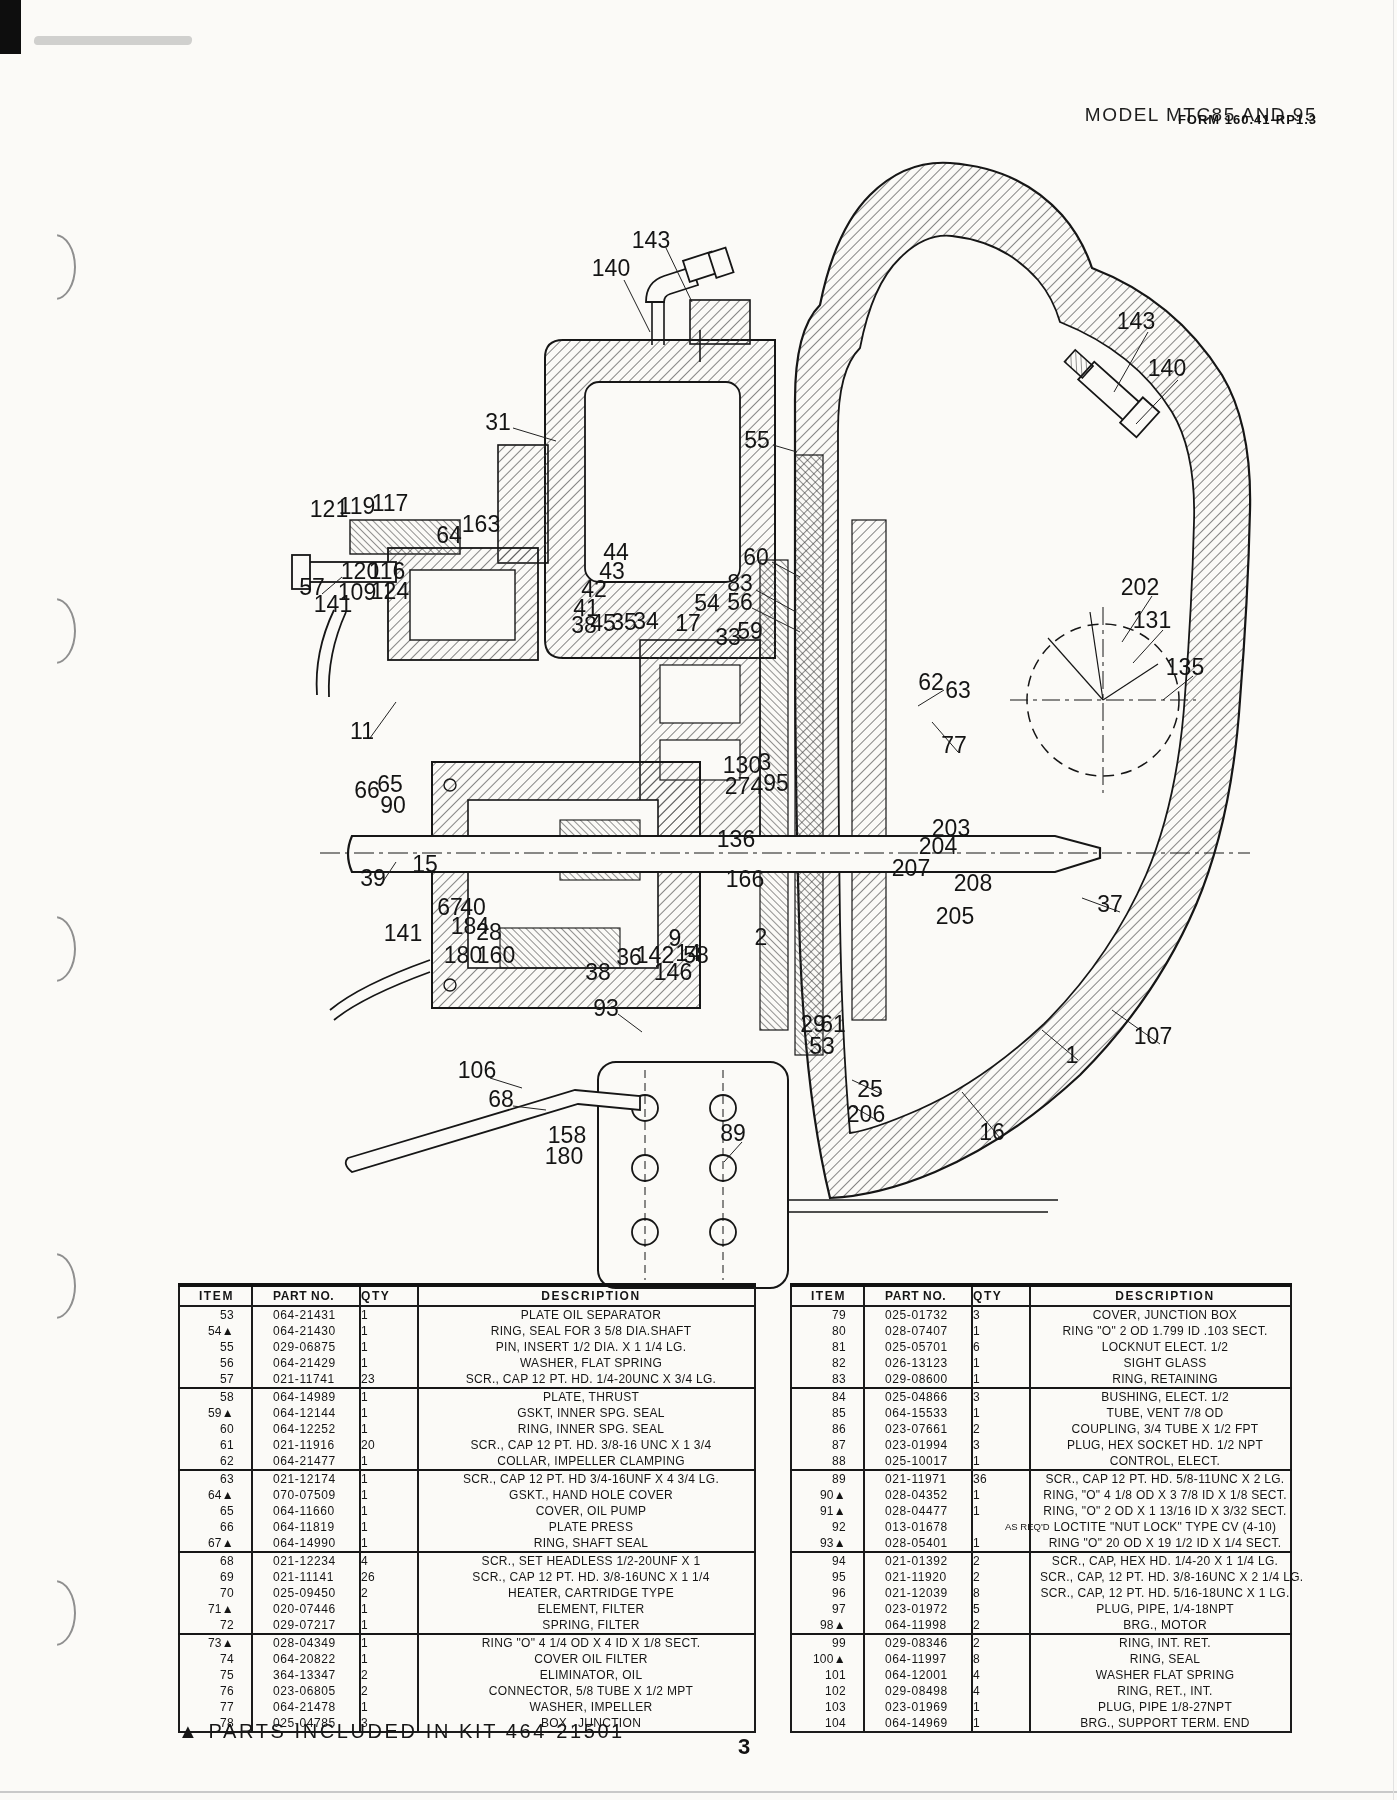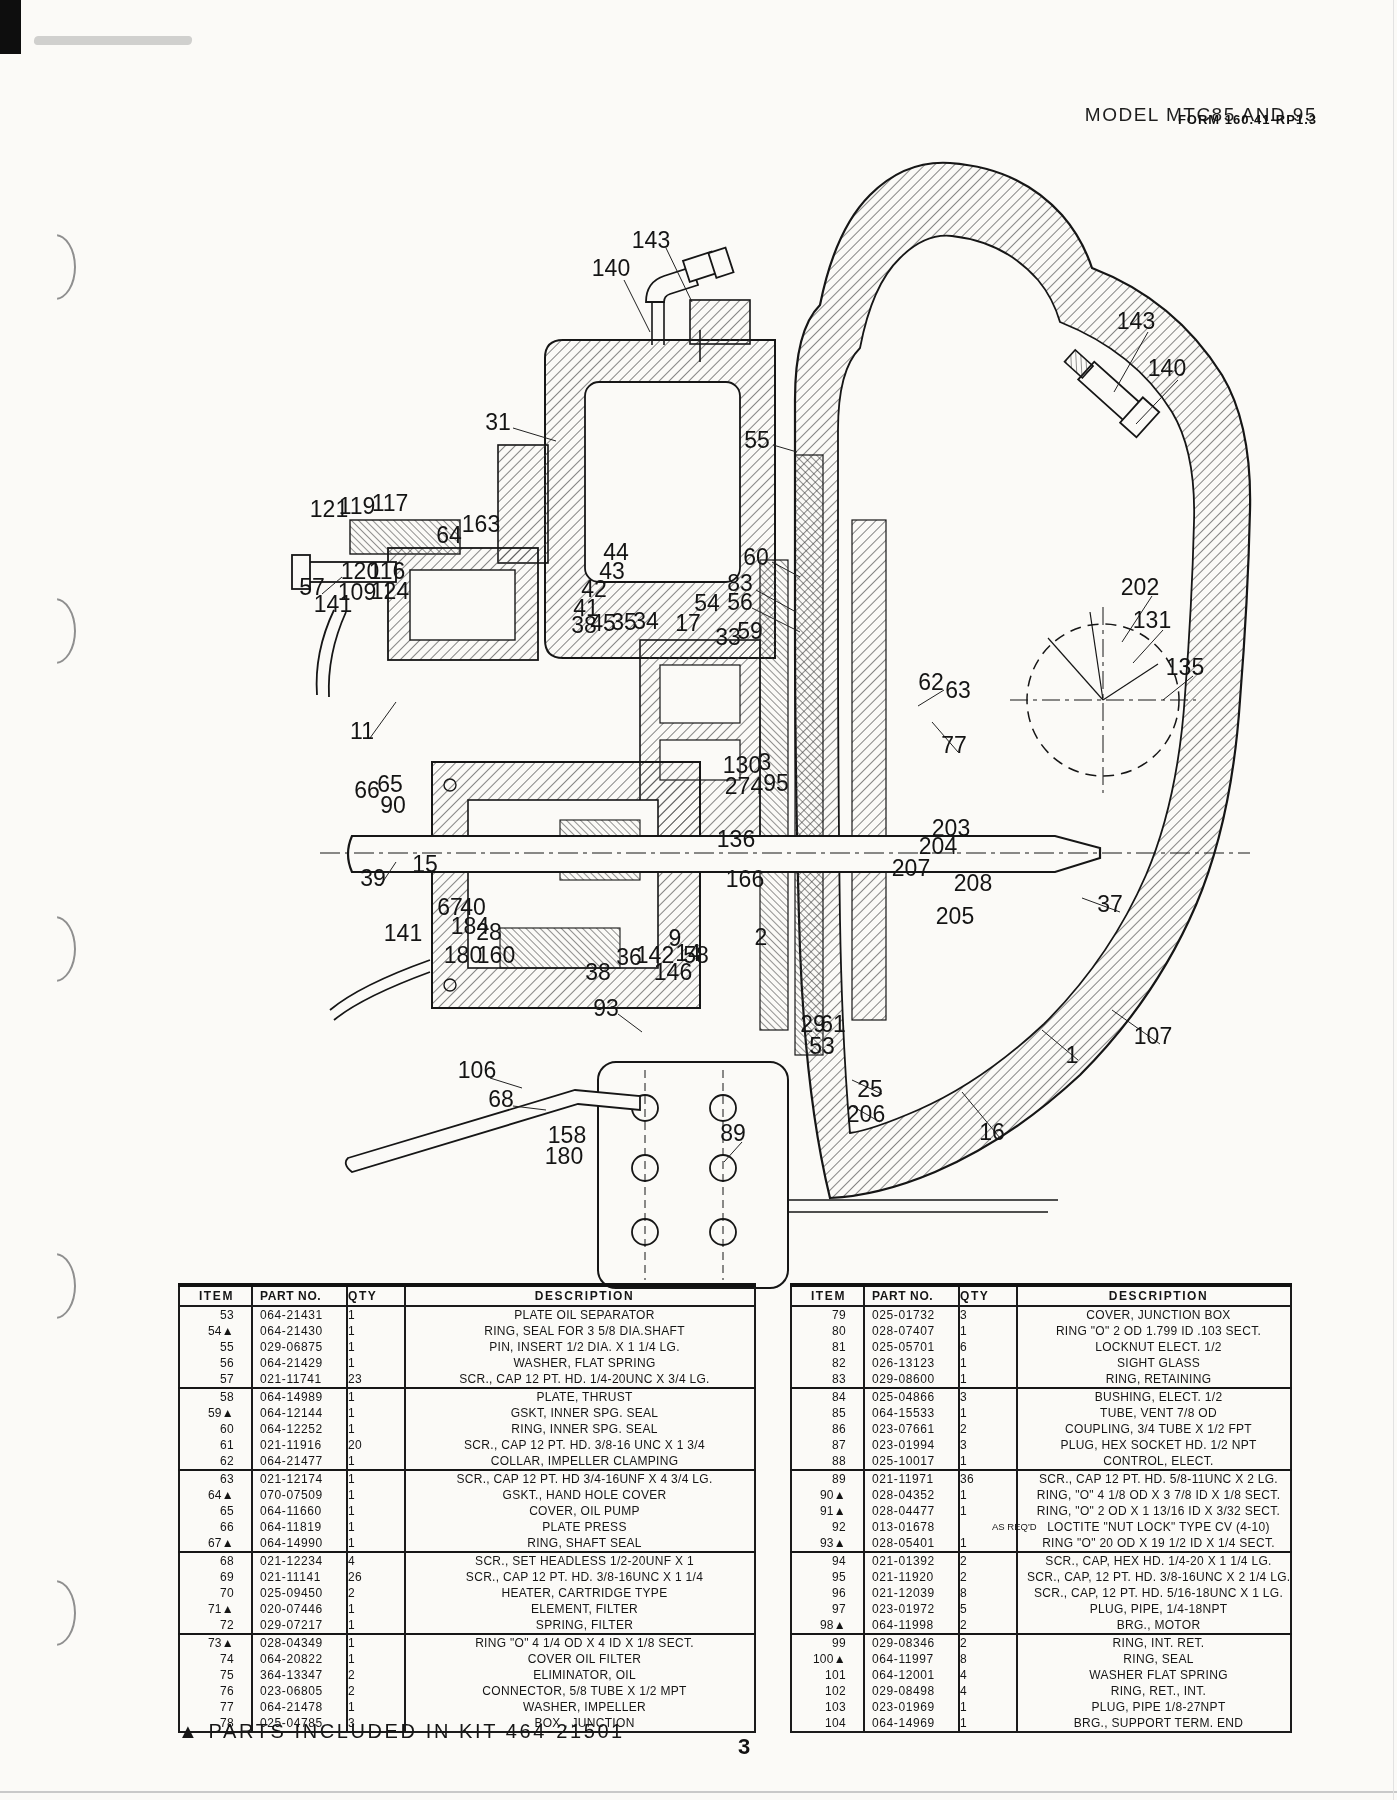--- a/index.html
+++ b/index.html
@@ -27,21 +27,21 @@
   
   .ptable{position:absolute;border-collapse:collapse;table-layout:fixed;background:transparent;}
   .ptable,.ptable th,.ptable td{border:0;}
   .ptable{border:2px solid #1b1b1b;border-top:4px solid #111;}
   .ptable th{
     border-bottom:2px solid #1b1b1b;font-size:12px;font-weight:bold;letter-spacing:1.6px;
     height:18px;padding:0;color:#151515;
   }
   .ptable td{font-size:12px;height:16px;line-height:14px;padding:0;white-space:nowrap;color:#151515;letter-spacing:.3px;}
   .ptable .c-item{width:54px;text-align:right;padding-right:17px;border-right:2px solid #1b1b1b;}
-  .ptable .c-part{width:86px;text-align:left;padding-left:7px;border-right:2px solid #1b1b1b;letter-spacing:.6px;}
+  .ptable .c-part{width:86px;text-align:left;padding-left:20px;border-right:2px solid #1b1b1b;letter-spacing:.6px;}
   .ptable .c-qty{width:56px;text-align:left;border-right:2px solid #1b1b1b;}
   .ptable .c-desc{text-align:center;padding-left:9px;}
   .ptable tr.group-start td{border-top:2.5px solid #161616;}
   .ptable td.small{font-size:9.5px;letter-spacing:0;padding-left:32px;}
 
   .footnote{position:absolute;left:178px;top:1720px;font-size:20px;letter-spacing:2.6px;color:#161616;white-space:nowrap;}
   .pageno{position:absolute;left:738px;top:1734px;font-size:22px;font-weight:bold;color:#111;}
 </style>
 </head>
 <body>

